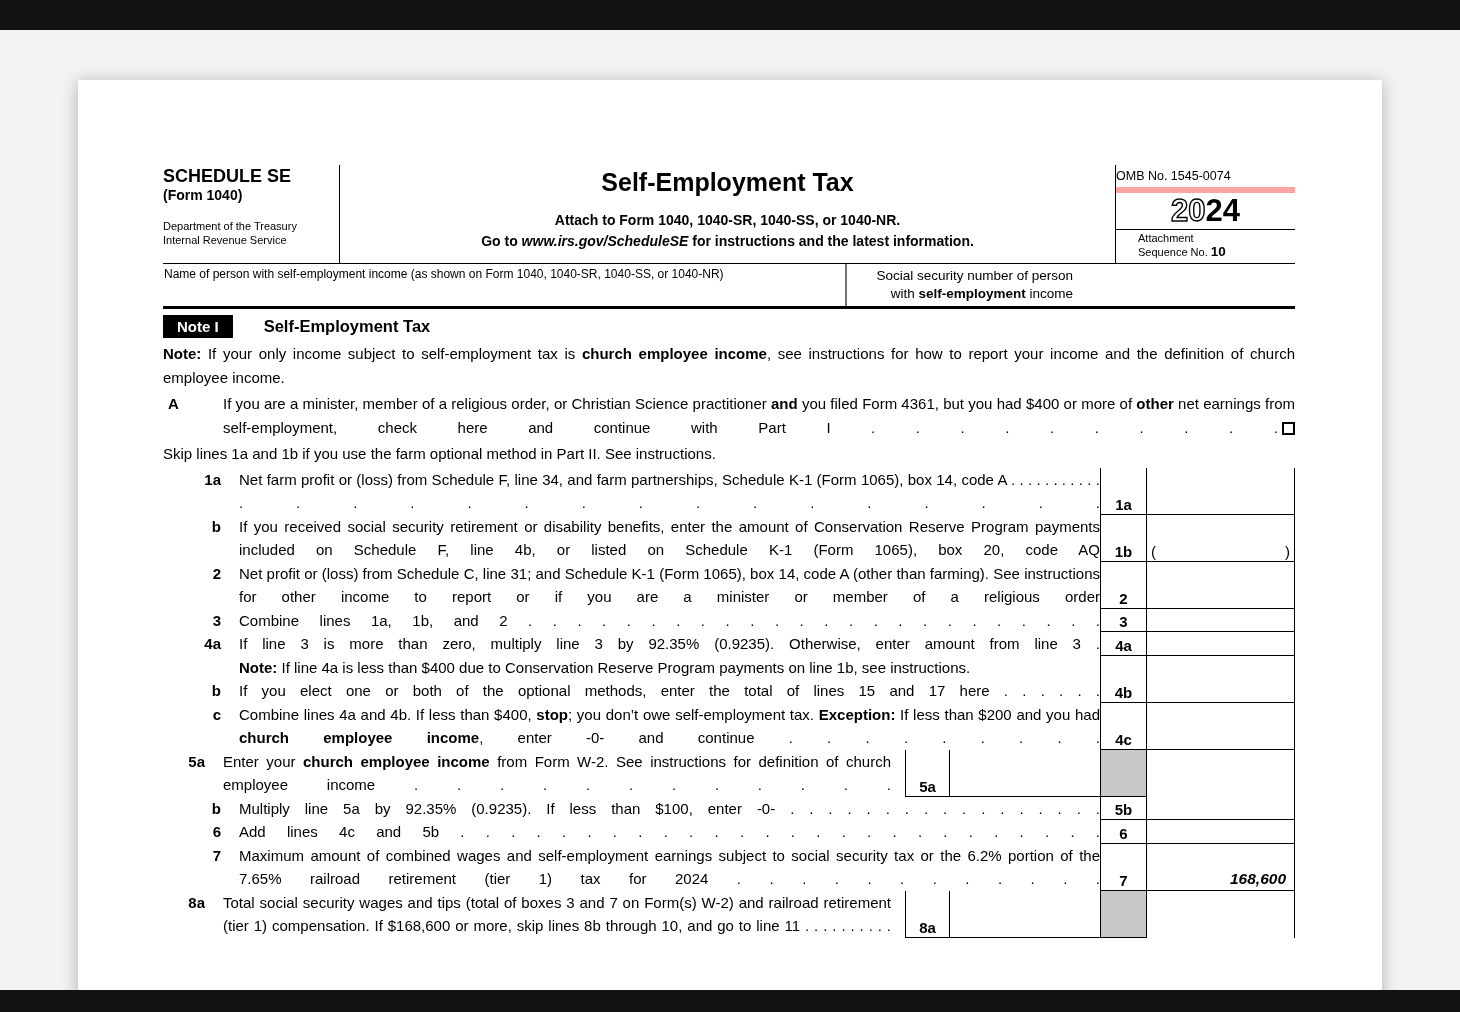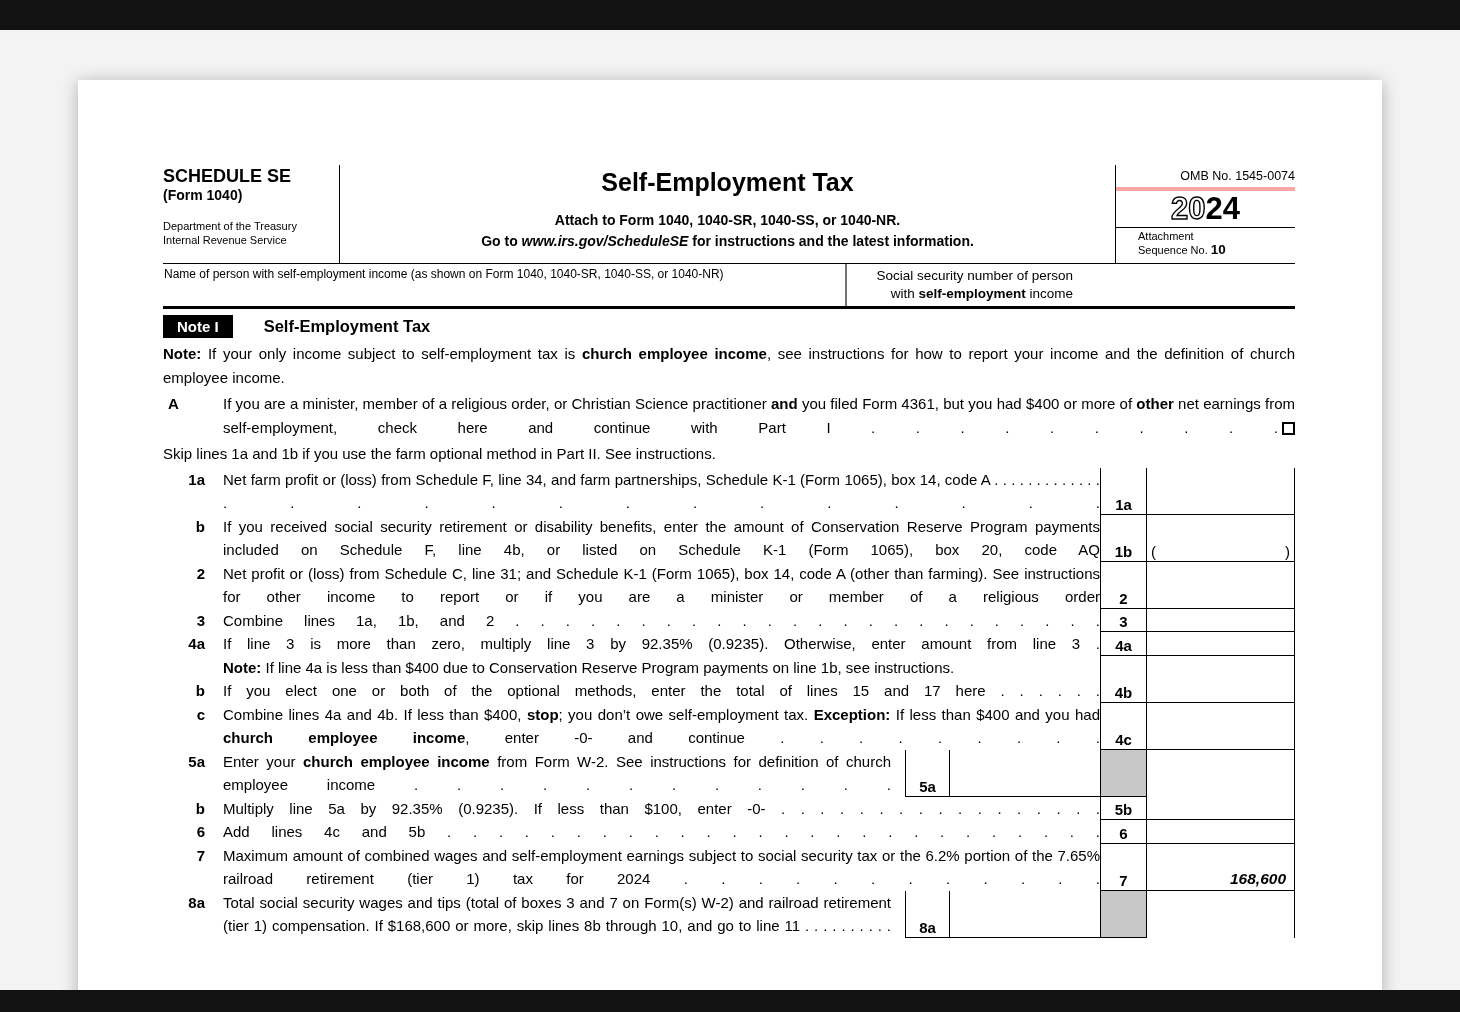--- a/index.html
+++ b/index.html
@@ -21,21 +21,21 @@
   .hdr { display: grid; grid-template-columns: 177px 1fr 180px; border-bottom: 1px solid #000; min-height: 99px; }
   .hdr-left { border-right: 1px solid #000; padding: 1px 6px 4px 0; }
   .sched { font-size: 18px; font-weight: bold; line-height: 21px; }
   .f1040 { font-size: 14px; font-weight: bold; line-height: 17px; margin-bottom: 16px; }
   .dept { font-size: 11px; line-height: 13.5px; }
   .hdr-center { text-align: center; padding-top: 3px; }
   .title { font-size: 25px; font-weight: bold; margin-bottom: 13px; }
   .attach, .goto { font-size: 14px; font-weight: bold; line-height: 21px; }
   .goto .url { text-decoration: none; }
   .hdr-right { border-left: 1px solid #000; }
-  .omb { font-size: 12.5px; text-align: right; padding: 4px 0 4px 0; border-bottom: 4px solid #fca5a5; }
+  .omb { font-size: 12.5px; text-align: left; padding: 4px 0 4px 0; border-bottom: 6px solid #fca5a5; }
   .year { text-align: center; font-size: 31px; font-weight: bold; line-height: 34px; padding: 1px 0 1px 0; }
   .y20 { color: #fff; -webkit-text-stroke: 1.4px #000; }
   .attseq { border-top: 1px solid #000; padding: 2px 0 2px 22px; font-size: 11px; line-height: 13px; }
   .seqno { font-size: 13.5px; font-weight: bold; }
 
   
   .namerow { display: grid; grid-template-columns: 682px 1fr; border-bottom: 3px solid #000; min-height: 45px; }
   .name-cell { padding: 3px 4px 2px 1px; }
   .small-label { font-size: 12px; line-height: 14px; }
   .ssn-cell { border-left: 2px solid #737373; padding: 3px 0 2px 8px; text-align: right; }
@@ -53,21 +53,21 @@
 
   .marker { font-weight: bold; font-size: 15px; line-height: 23.5px; text-align: right; padding-right: 18px; }
   .marker.ml { text-align: left; padding-left: 5px; }
   .txt { font-size: 15px; line-height: 23.5px; text-align: justify; }
   .txt.jl { text-align-last: justify; }
   .txt.pad { padding-right: 14px; }
 
   .cb { display: inline-block; width: 13px; height: 13px; border: 2px solid #000; vertical-align: -2px; margin-left: 4px; }
 
   
-  .row  { display: grid; grid-template-columns: 1fr 47px 148px; }
+  .row  { display: grid; grid-template-columns: 1fr 47px 148px; margin-left: 16px; }
   .row5 { display: grid; grid-template-columns: 1fr 45px 150px 47px 148px; }
   .tc { display: grid; grid-template-columns: 60px 1fr; }
   .tc.full { display: block; }
   .skiptxt { font-size: 15px; line-height: 23.5px; }
   .num { border-left: 1px solid #000; border-right: 1px solid #000; display: flex; align-items: flex-end;
          justify-content: center; font-weight: bold; font-size: 15px; padding-bottom: 1px; }
   .num.gray { background: #c8c8c8; }
   .amt { border-right: 1px solid #000; display: flex; align-items: flex-end; }
   .rb { border-bottom: 1px solid #000; }
   .amt.paren { justify-content: space-between; font-size: 15px; padding: 0 4px 1px 4px; }
@@ -194,21 +194,21 @@
         <div class="marker">b</div>
         <div class="txt jl"><span>If you elect one or both of the optional methods, enter the total of lines 15 and 17 here . . . . . .</span></div>
       </div>
       <div class="num rb">4b</div>
       <div class="amt rb"></div>
     </div>
 
     <div class="row">
       <div class="tc">
         <div class="marker">c</div>
-        <div class="txt jl"><span>Combine lines 4a and 4b. If less than $400, </span><span class="b">stop</span><span>; you don’t owe self-employment tax. </span><span class="b">Exception:</span><span> If less than $400 and you had </span><span class="b">church employee income</span><span>, enter -0- and continue . . . . . . . . .</span></div>
+        <div class="txt jl"><span>Combine lines 4a and 4b. If less than $400, </span><span class="b">stop</span><span>; you don’t owe self-employment tax. </span><span class="b">Exception:</span><span> If less than $200 and you had </span><span class="b">church employee income</span><span>, enter -0- and continue . . . . . . . . .</span></div>
       </div>
       <div class="num rb">4c</div>
       <div class="amt rb"></div>
     </div>
 
     <div class="row5">
       <div class="tc">
         <div class="marker">5a</div>
         <div class="txt jl pad"><span>Enter your </span><span class="b">church employee income</span><span> from Form W-2. See instructions for definition of church employee income . . . . . . . . . . . .</span></div>
       </div>

